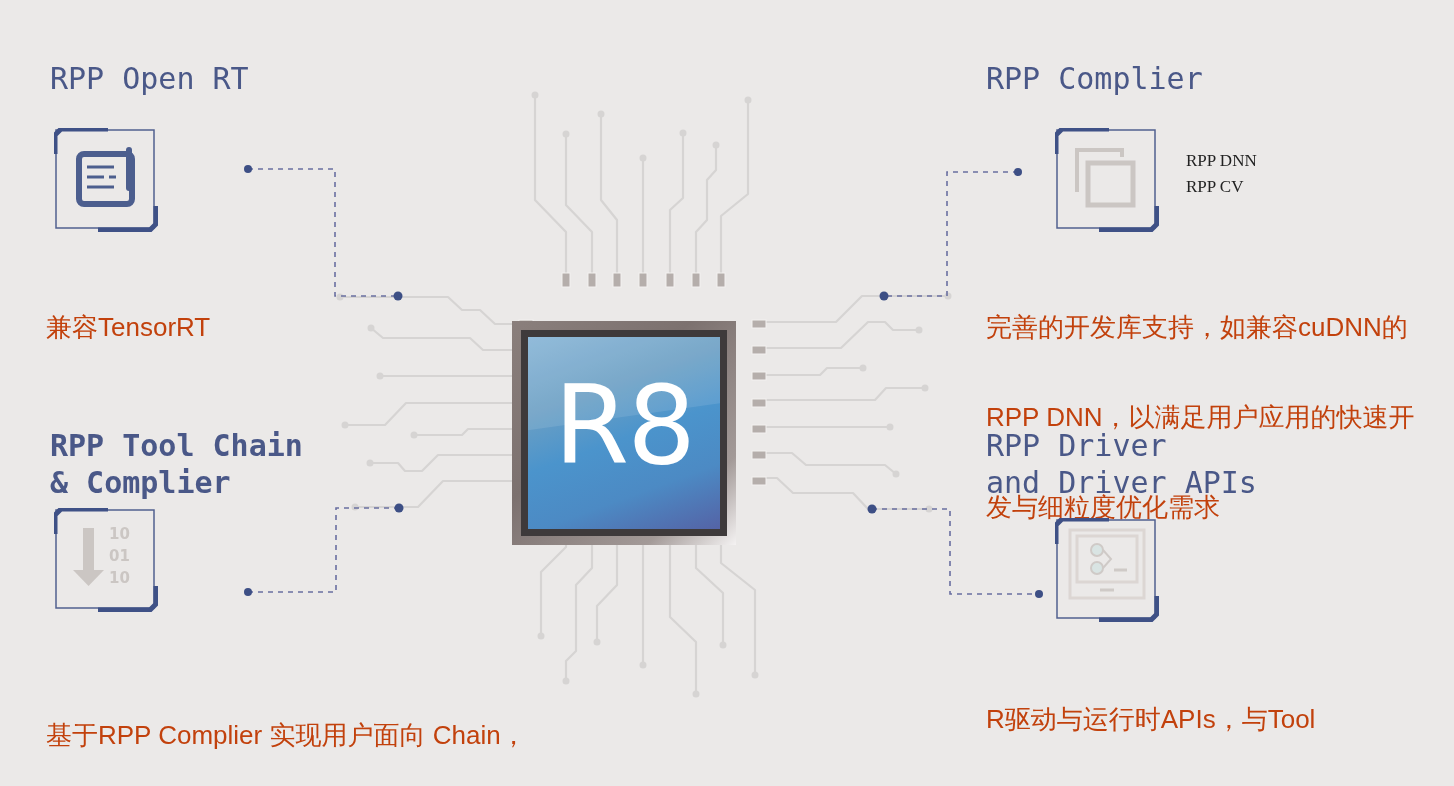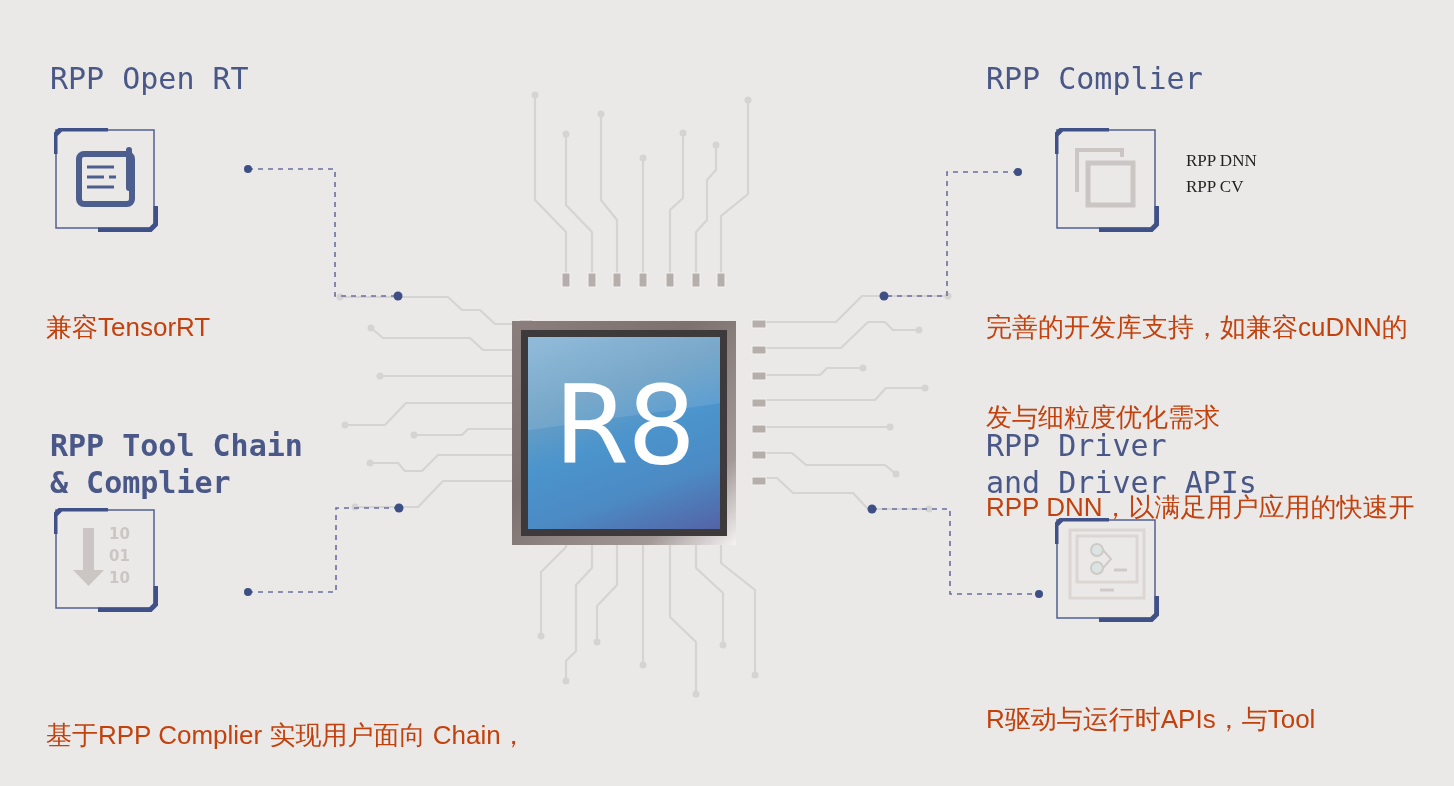--- a/index.html
+++ b/index.html
@@ -210,22 +210,22 @@
     <path d="M22,64 V22 H67 V29" fill="none" stroke="#cbc6c3" stroke-width="4"></path>
     <rect x="33" y="35" width="45" height="42" fill="none" stroke="#cbc6c3" stroke-width="5"></rect>
   </svg>
 </div>
 <div class="sublist" style="left:1186px; top:148px;">
   <div>RPP DNN</div>
   <div>RPP CV</div>
 </div>
 <div class="desc" style="left:986px; top:252px;">
   <div>完善的开发库支持，如兼容cuDNN的</div>
+  <div>RPP DNN，以满足用户应用的快速开</div>
   <div>发与细粒度优化需求</div>
-  <div>RPP DNN，以满足用户应用的快速开</div>
 </div>
 
 <div class="title" style="left:50px; top:427px;font-weight:bold;">RPP Tool Chain
 &amp; Complier</div>
 <div class="iconbox" style="left:54px; top:508px;">
   <svg viewBox="0 0 104 104">
     <path d="M2,2 H100 V100 H2 Z" fill="none" stroke="#52608f" stroke-width="1.5"></path>
     <path d="M1,26 V7 L7,1 H54" fill="none" stroke="#3f5186" stroke-width="5"></path>
     <path d="M102,78 V96 L96,102 H44" fill="none" stroke="#3f5186" stroke-width="5"></path>
     <rect x="29" y="20" width="11" height="44" fill="#cbc6c3"></rect>

